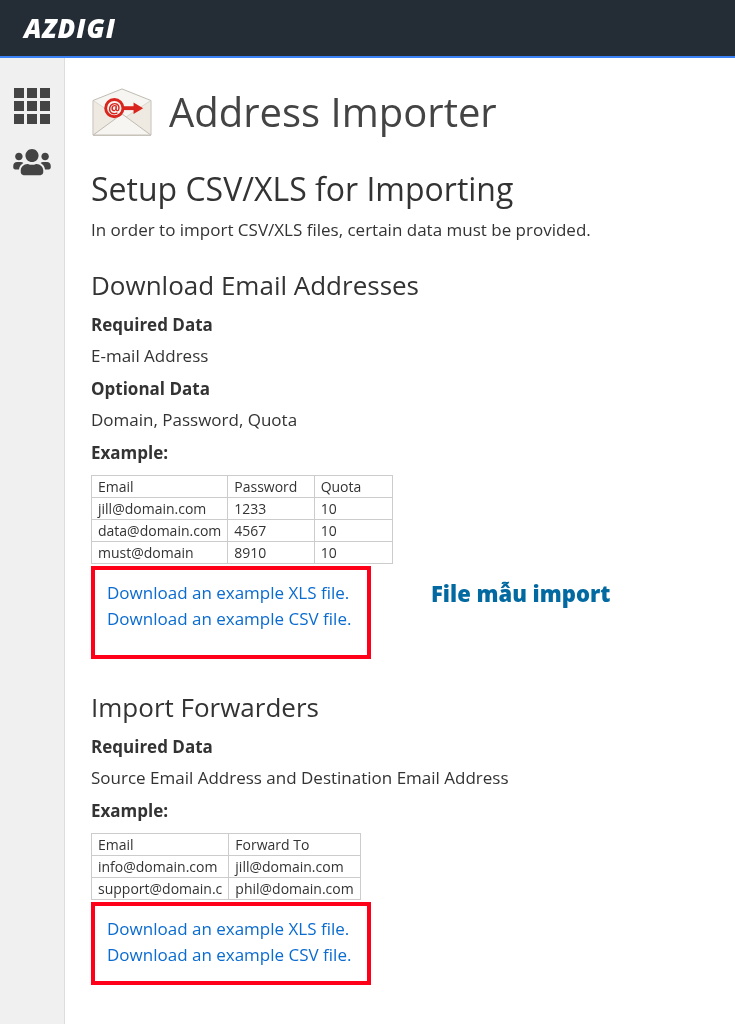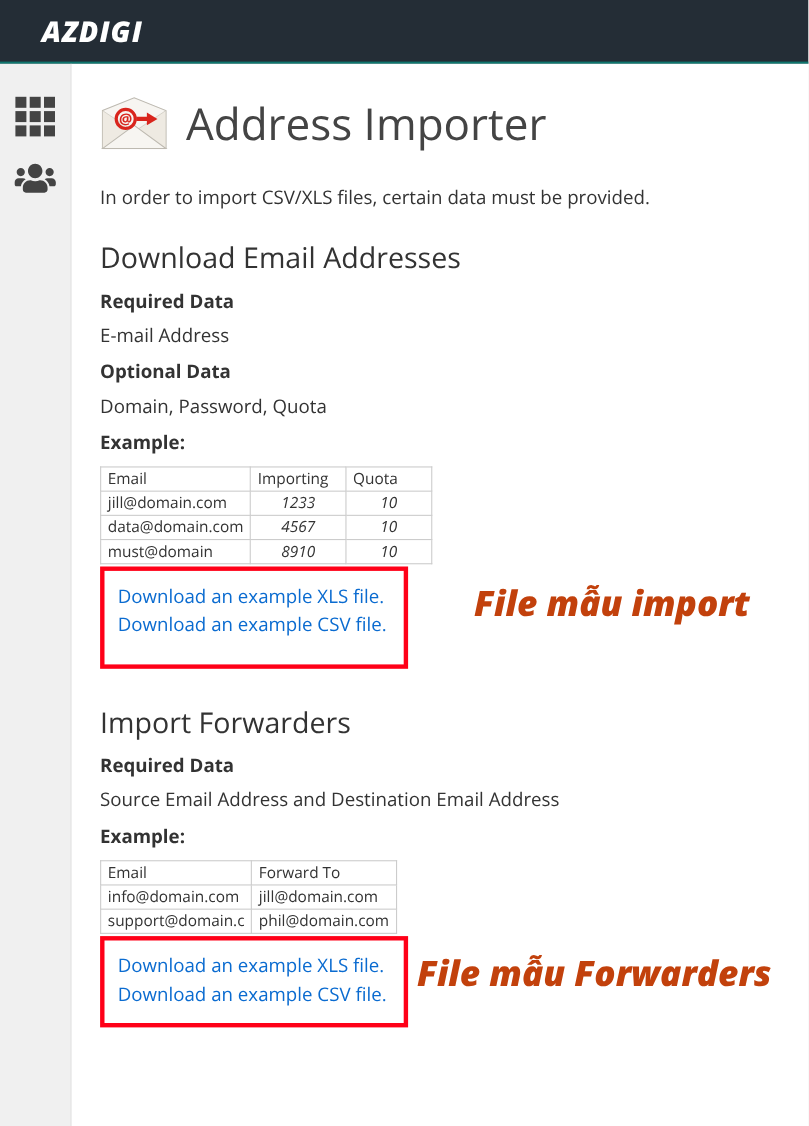--- a/index.html
+++ b/index.html
@@ -7,22 +7,22 @@
     font-family: -apple-system, BlinkMacSystemFont, "Segoe UI", "Open Sans", Helvetica, Arial, sans-serif;
     background: #f0f0f0;
     width: 735px;
     color: #333;
   }
   .topbar {
     background: #242d36;
     height: 58px;
     display: flex;
     align-items: center;
-    padding: 0 38px;
-    border-bottom: 2px solid #0f766e;
+    padding: 0 24px;
+    border-bottom: 2px solid #3b82f6;
   }
   .brand {
     color: #fff;
     font-weight: 800;
     font-size: 26px;
     letter-spacing: 1px;
     font-style: italic;
   }
   .layout {
     display: flex;
@@ -109,21 +109,21 @@
     margin-bottom: 2px;
   }
   table.example th, table.example td {
     border: 1px solid #ccc;
     padding: 1px 6px;
     text-align: left;
     background: #fff;
     font-weight: 400;
   }
   table.example th { font-weight: 400; }
-  table.example .num { text-align: center; font-style: italic; }
+  table.example .num { text-align: left; }
   .t1 { width: 302px; }
   .t1 col.c1 { width: 118px; }
   .t1 col.c2 { width: 92px; }
   .t1 col.c3 { width: 92px; }
   .t2 { width: 248px; }
   .t2 col.c1 { width: 128px; }
   .t2 col.c2 { width: 120px; }
 
   .dl-box {
     border: 4px solid #ff0018;
@@ -135,24 +135,23 @@
   .dl-box a {
     display: block;
     color: #0a6bd0;
     text-decoration: none;
     font-size: 17px;
     line-height: 1.5;
   }
 
   .annot {
     position: absolute;
-    color: #c2410c;
+    color: #0369a1;
     font-weight: 800;
-    font-size: 32px;
-    font-style: italic;
+    font-size: 22px;
     text-shadow: 0 0 2px #fff, 0 0 2px #fff;
     white-space: nowrap;
   }
   .rel { position: relative; }
   .annot1 { left: 340px; top: 12px; }
   .annot2 { left: 288px; top: 12px; }
 </style>
 </head>
 <body>
 
@@ -193,20 +192,21 @@
           <polygon points="2,50 32,28 62,50" fill="#f7f5f1" stroke="#bdb9b0" stroke-width="1"></polygon>
           <circle cx="24" cy="22" r="9" fill="none" stroke="#d9251d" stroke-width="3"></circle>
           <text x="24" y="27" text-anchor="middle" font-size="14" font-weight="bold" fill="#d9251d">@</text>
           <path d="M34 22 h12" stroke="#d9251d" stroke-width="4"></path>
           <polygon points="44,16 54,22 44,28" fill="#d9251d"></polygon>
         </svg>
       </div>
       <h1 class="page-title">Address Importer</h1>
     </div>
 
+    <h2 class="section">Setup CSV/XLS for Importing</h2>
     <p class="lead">In order to import CSV/XLS files, certain data must be provided.</p>
 
     <h3 class="sub">Download Email Addresses</h3>
 
     <div class="label-strong">Required Data</div>
     <div class="label-value">E-mail Address</div>
 
     <div class="label-strong">Optional Data</div>
     <div class="label-value">Domain, Password, Quota</div>
 
@@ -214,21 +214,21 @@
 
     <table class="example t1">
       <colgroup>
           <col class="c1">
           <col class="c2">
           <col class="c3">
         </colgroup>
       <tbody>
           <tr>
         <th>Email</th>
-        <th>Importing</th>
+        <th>Password</th>
         <th>Quota</th>
       </tr>
       <tr>
         <td>jill@domain.com</td>
         <td class="num">1233</td>
         <td class="num">10</td>
       </tr>
       <tr>
         <td>data@domain.com</td>
         <td class="num">4567</td>
@@ -276,17 +276,16 @@
         <td>phil@domain.com</td>
       </tr>
     </tbody>
       </table>
 
     <div class="rel">
       <div class="dl-box" style="padding-bottom:14px">
         <a href="#">Download an example XLS file.</a>
         <a href="#">Download an example CSV file.</a>
       </div>
-      <div class="annot annot2">File mẫu Forwarders</div>
     </div>
 
   </div>
 </div>
 
 </body></html>

